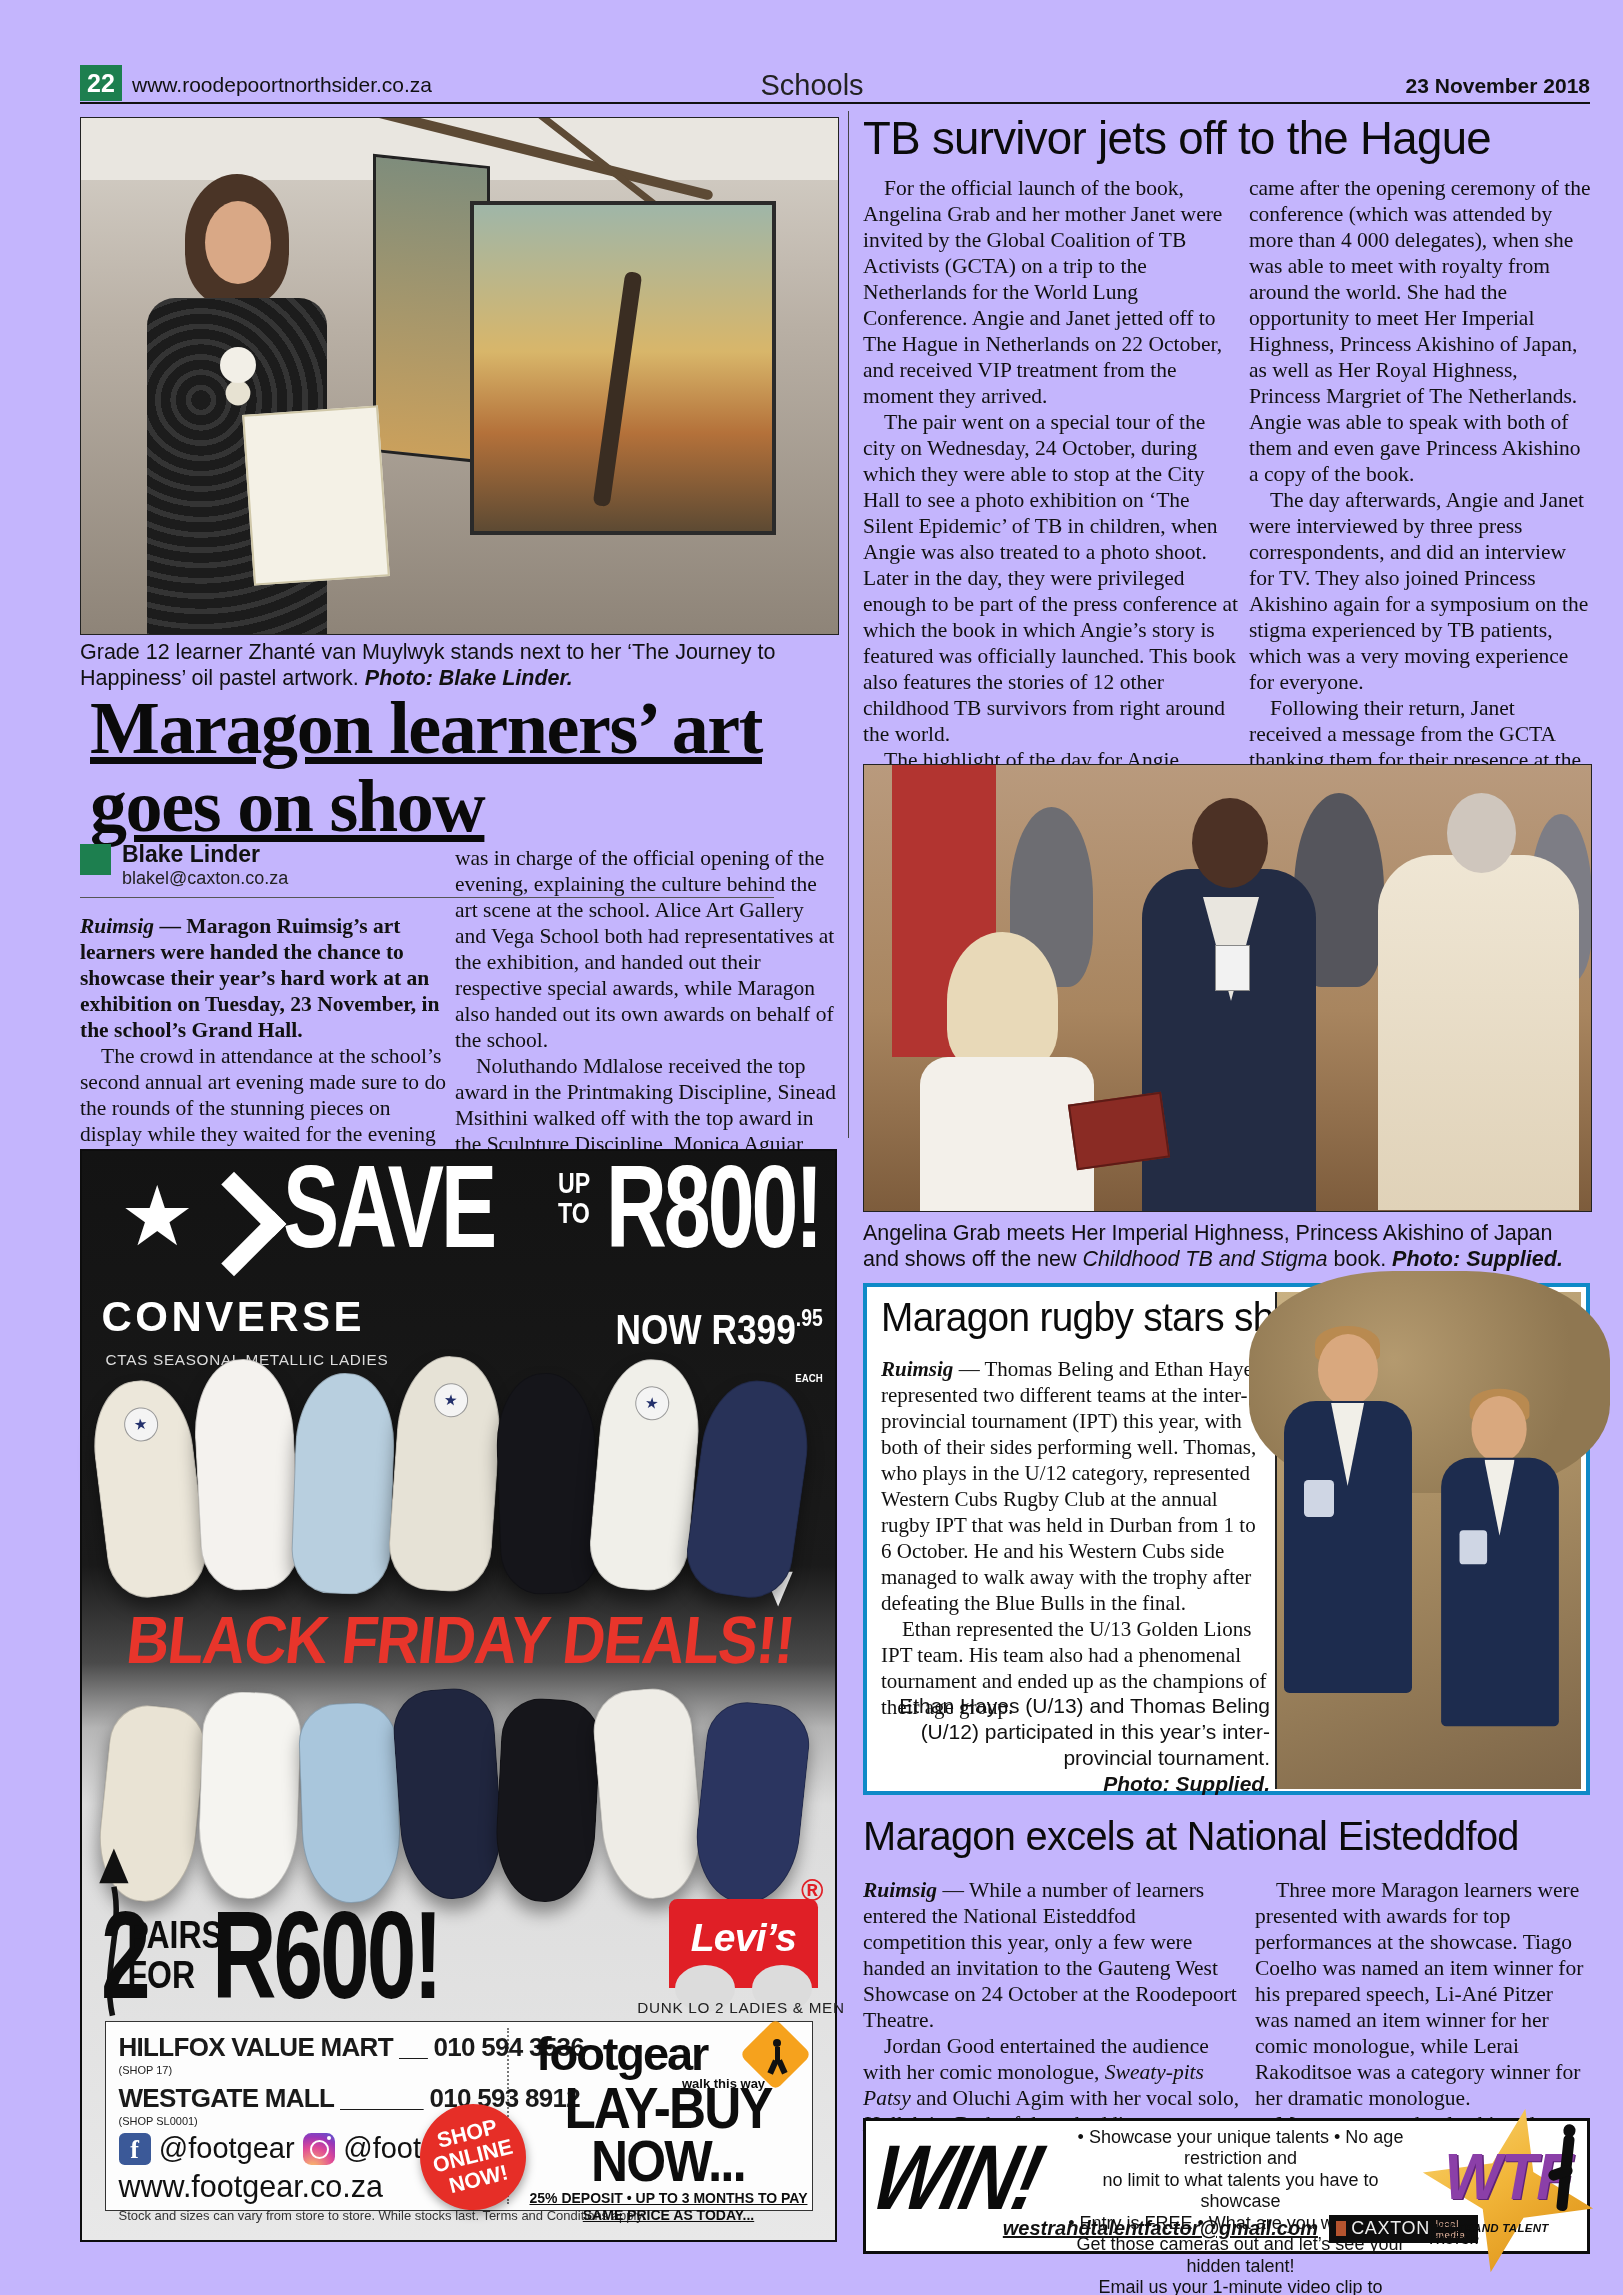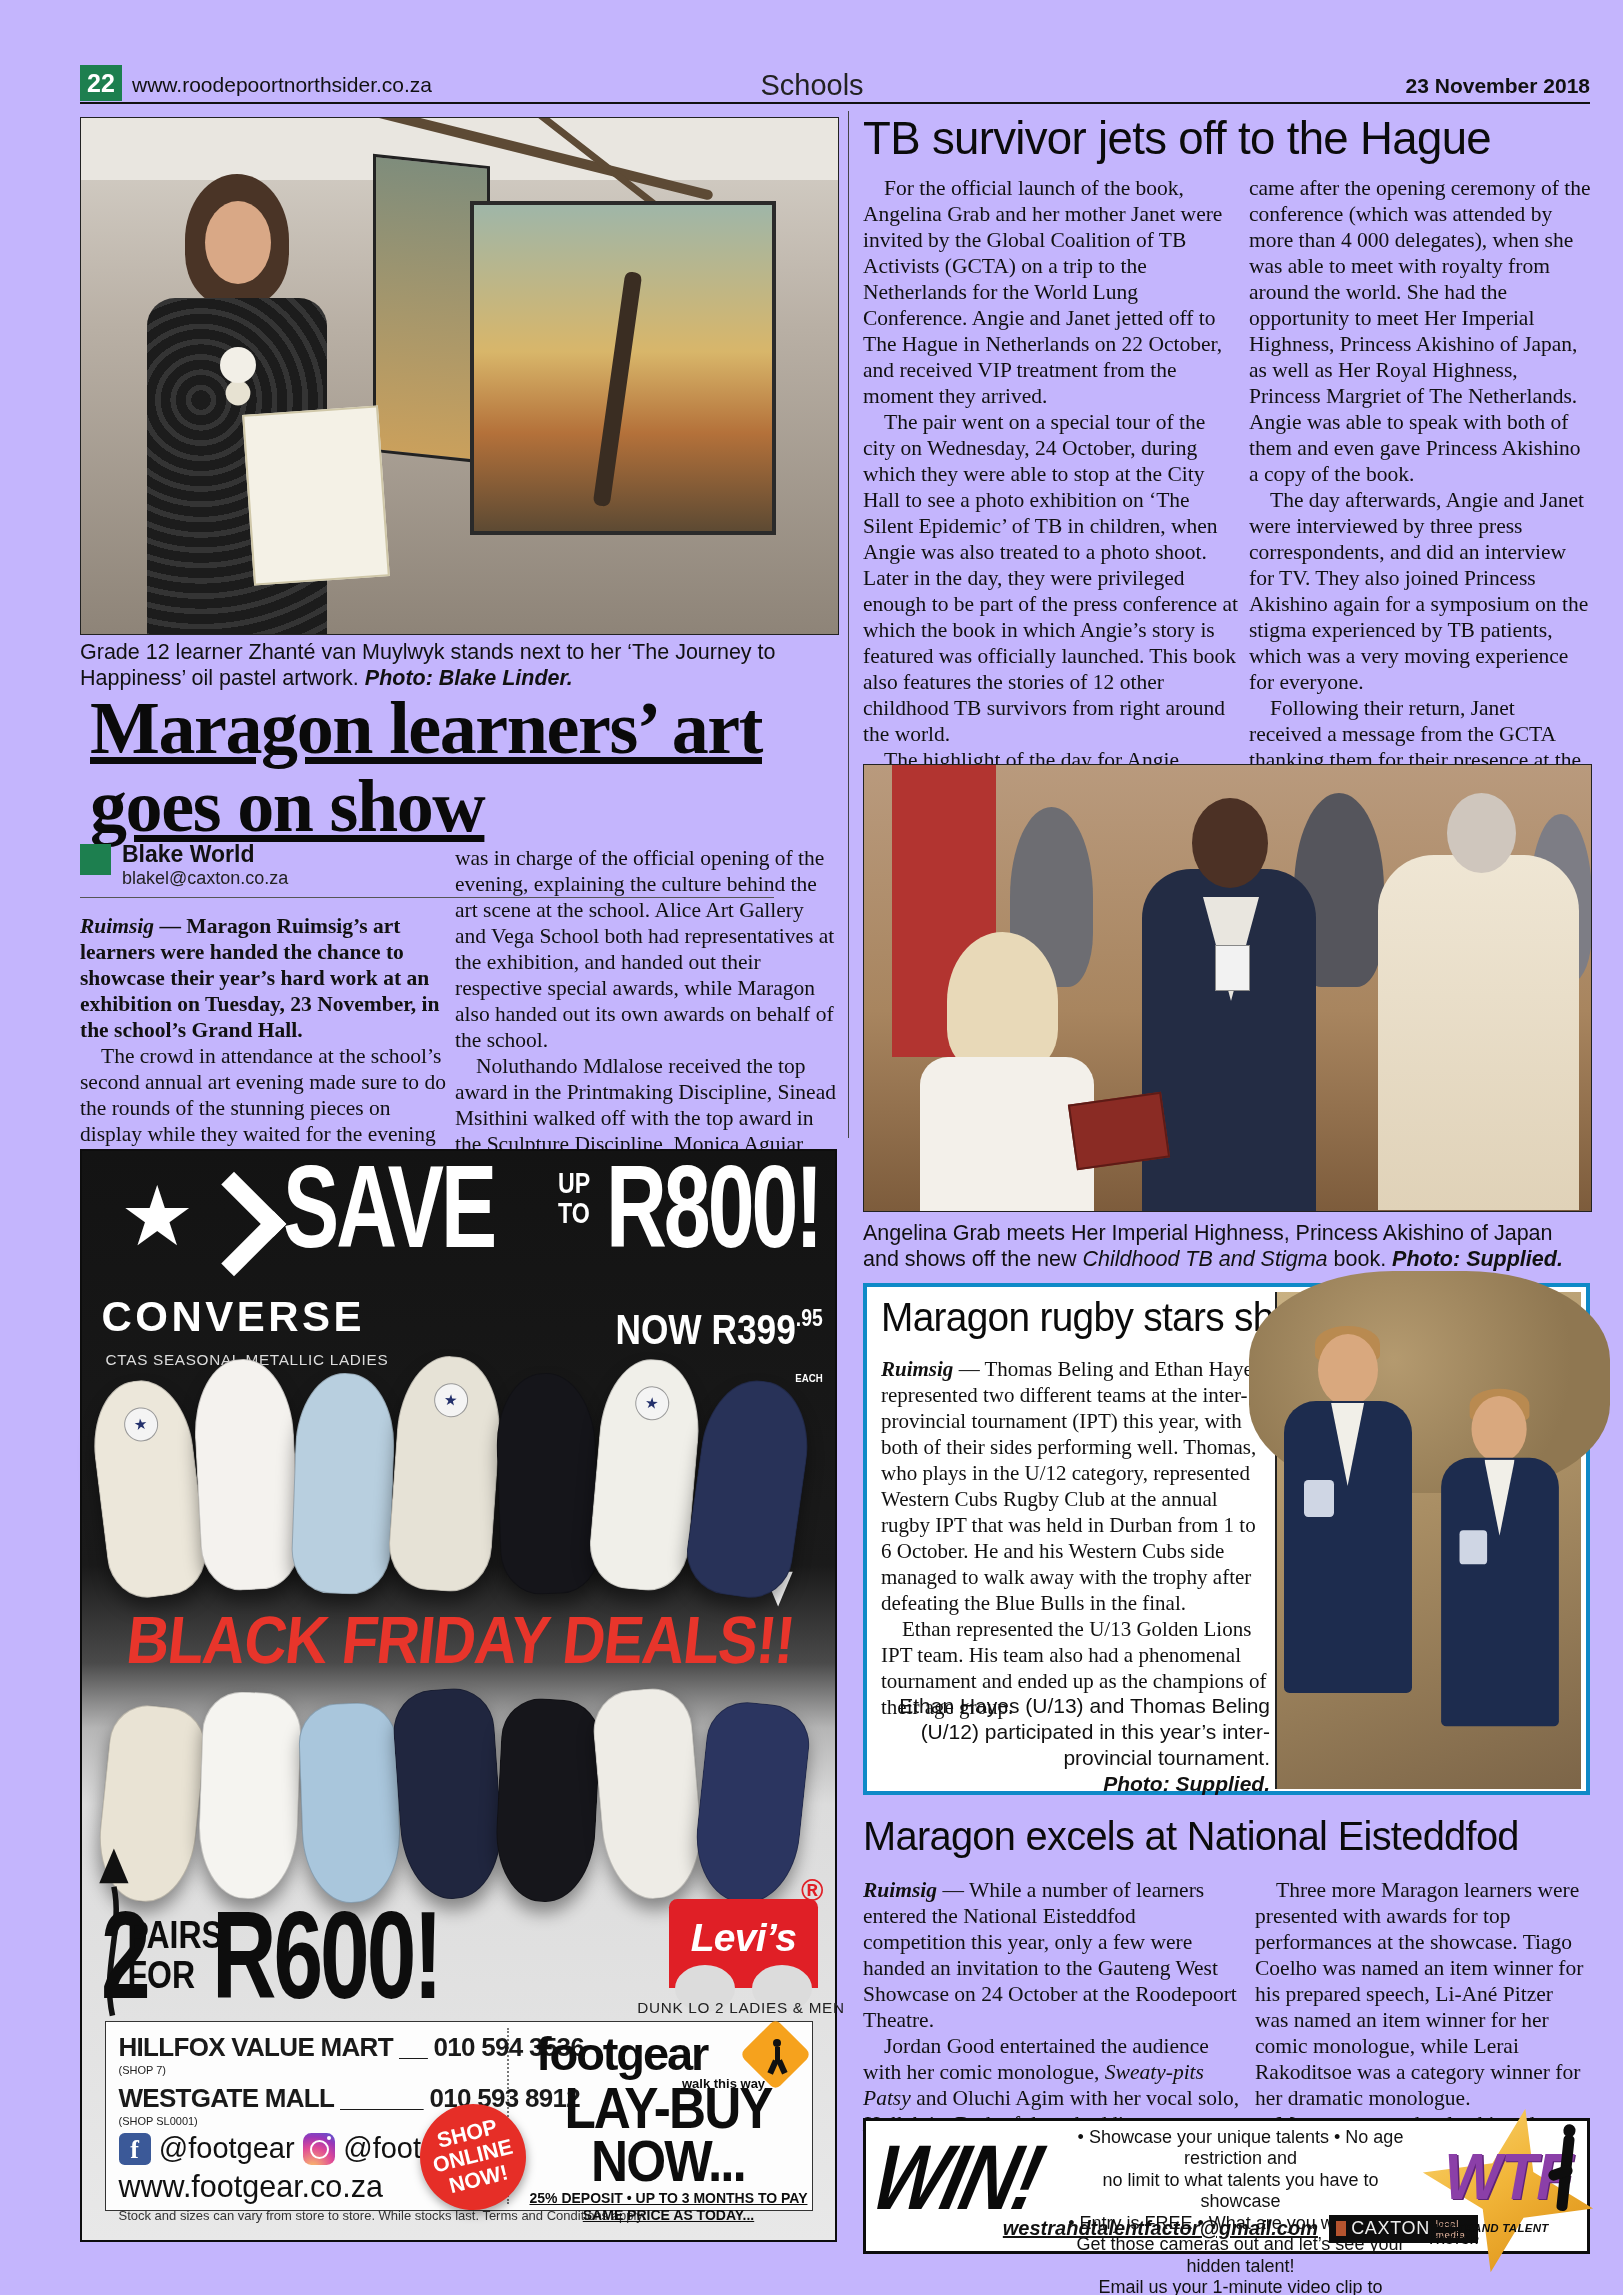--- a/index.html
+++ b/index.html
@@ -168,21 +168,21 @@
     <div class="girl-dress"></div>
     <div class="flower"></div>
     <div class="cert"></div>
   </div>
   <div class="abs caption" style="left:80px;top:639px;width:757px;">
     <span>Grade 12 learner Zhanté van Muylwyk stands next to her ‘The Journey to Happiness’ oil pastel artwork. </span><span class="credit">Photo: Blake Linder.</span>
   </div>
 
   <h1 class="abs headline-serif" style="margin:12px;text-decoration:underline;">Maragon learners’ art goes on show</h1>
   <div class="abs byline-sq"></div>
-  <div class="abs byline-name sans">Blake World</div>
+  <div class="abs byline-name sans">Blake Linder</div>
   <div class="abs byline-mail sans">blakel@caxton.co.za</div>
   <div class="abs byline-rule"></div>
 
   <div class="abs bodytext" style="left:80px;top:913px;width:369px;">
     <p class="lead"><span class="dateline">Ruimsig</span><span> — Maragon Ruimsig’s art learners were handed the chance to showcase their year’s hard work at an exhibition on Tuesday, 23 November, in the school’s Grand Hall.</span></p>
     <p class="ind">The crowd in attendance at the school’s second annual art evening made sure to do the rounds of the stunning pieces on display while they waited for the evening to officially get under way. Maragon Ruimsig High School’s principal, Reinhard de Klerk,</p>
   </div>
   <div class="abs bodytext" style="left:455px;top:845px;width:383px;">
     <p>was in charge of the official opening of the evening, explaining the culture behind the art scene at the school. Alice Art Gallery and Vega School both had representatives at the exhibition, and handed out their respective special awards, while Maragon also handed out its own awards on behalf of the school.</p>
     <p class="ind">Noluthando Mdlalose received the top award in the Printmaking Discipline, Sinead Msithini walked off with the top award in the Sculpture Discipline, Monica Aguiar scored the top award in the Painting Discipline, and Kellie Tinkhoff won the top award in the Drawing Discipline.</p>
@@ -318,21 +318,21 @@
       <div class="levis-reg">®</div>
       <div class="levis-txt">Levi’s</div>
       <div class="cut1"></div>
       <div class="cut2"></div>
     </div>
     <div class="dunk">DUNK LO 2 LADIES &amp; MEN</div>
 
     <div class="whitebox">
       <div class="wb-divider"></div>
       <div class="storeline" style="left:12.5px;top:9.7px;"><span>HILLFOX VALUE MART</span> __ <span>010 594 3536</span></div>
-      <div class="shopno" style="left:12.5px;top:42px;">(SHOP 7)</div>
+      <div class="shopno" style="left:12.5px;top:42px;">(SHOP 17)</div>
       <div class="storeline" style="left:12.5px;top:61px;"><span>WESTGATE MALL</span> ______ <span>010 593 8912</span></div>
       <div class="shopno" style="left:12.5px;top:93px;">(SHOP SL0001)</div>
       <div class="social">
         <span class="fb">f</span>
         <span>@footgear</span>
         <span class="ig"></span>
         <span>@footgearza</span>
       </div>
       <div class="weburl">www.footgear.co.za</div>
       <div class="terms">Stock and sizes can vary from store to store. While stocks last. Terms and Conditions apply.</div>

